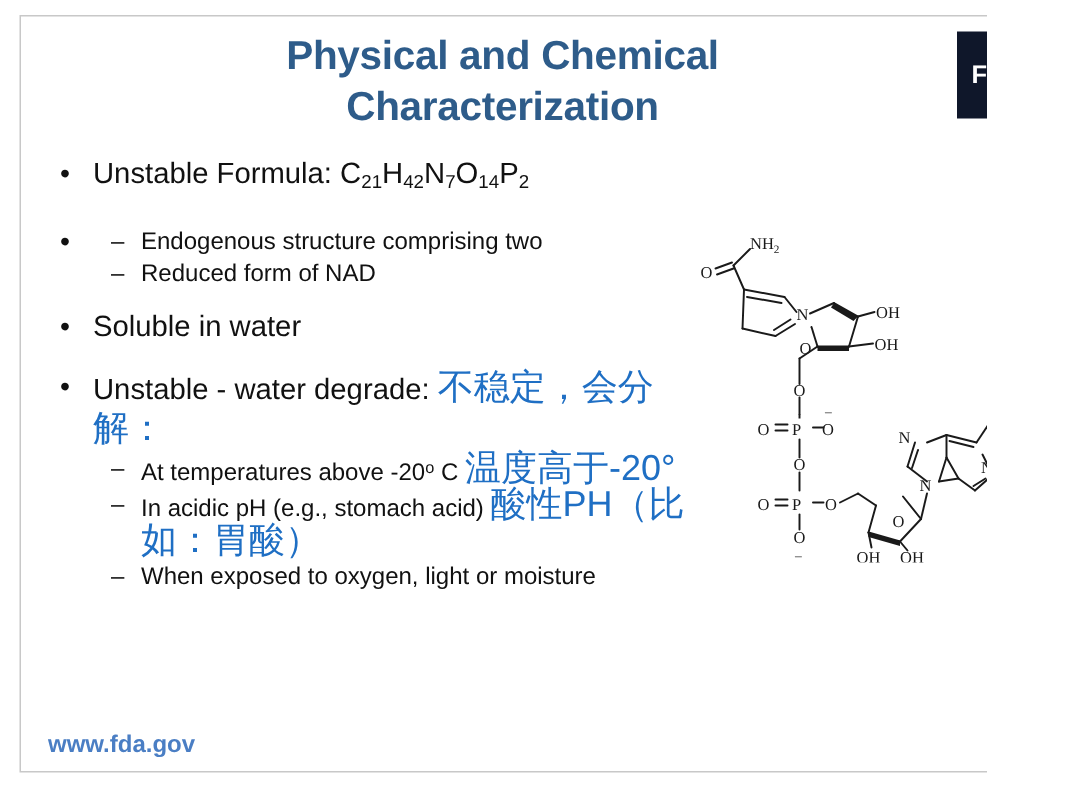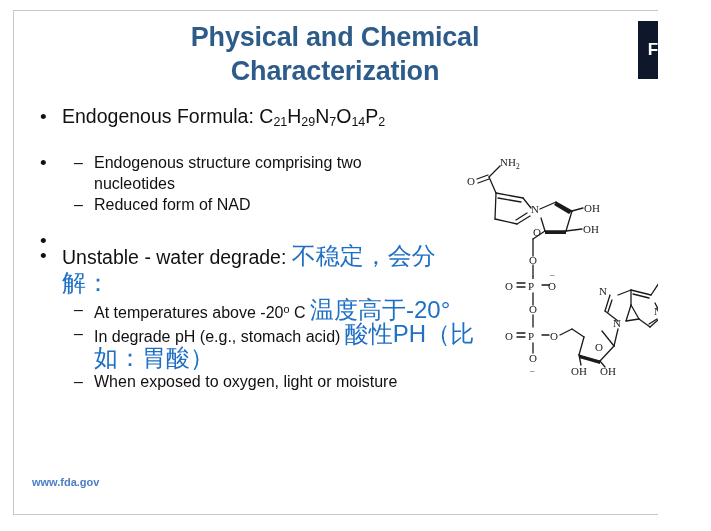--- a/index.html
+++ b/index.html
@@ -122,22 +122,22 @@
   .sup-deg {
     font-size: 0.68em;
     vertical-align: 0.42em;
   }
   .spacer-md { height: 13px; }
 
   
   #footer-url {
     position: absolute;
     left: 32px;
-    top: 476px;
-    font-size: 11px;
+    top: 488px;
+    font-size: 16px;
     font-weight: bold;
     color: #4a7ec4;
     font-family: "Liberation Sans", sans-serif;
   }
   #footer-page {
     position: absolute;
     left: 668px;
     top: 487px;
     font-size: 11px;
     color: #6b93d0;
@@ -167,59 +167,57 @@
   </div>
 
   <div id="fda-logo">
     <span id="fda-logo-text">FDA</span>
   </div>
 
   <div id="body-block">
 
     <div class="lvl1">
       <span class="bul">•</span>
-      <span>Endogenous Formula: </span><span>C</span><sub>21</sub><span>H</span><sub>29</sub><span>N</span><sub>7</sub><span>O</span><sub>14</sub><span>P</span><sub>2</sub>
+      <span>Unstable Formula: </span><span>C</span><sub>21</sub><span>H</span><sub>42</sub><span>N</span><sub>7</sub><span>O</span><sub>14</sub><span>P</span><sub>2</sub>
     </div>
 
     <div class="spacer-md"></div>
 
     <div class="lvl1">
       <span class="bul">•</span>
     </div>
     <div class="lvl2">
       <span class="dash">–</span>
       <span>Endogenous structure comprising two</span>
     </div>
-    <div class="lvl2 cont">
-      <span>nucleotides</span>
-    </div>
     <div class="lvl2">
       <span class="dash">–</span>
       <span>Reduced form of NAD</span>
     </div>
 
     <div class="spacer-md"></div>
 
     <div class="lvl1">
       <span class="bul">•</span>
+      <span>Soluble in water</span>
     </div>
 
     <div class="spacer-md"></div>
 
     <div class="lvl1">
       <span class="bul">•</span>
       <span>Unstable - water degrade: </span><span class="cn-big">不稳定，会分解：</span>
     </div>
     <div class="lvl2">
       <span class="dash">–</span>
       <span>At temperatures above  -20</span><span class="sup-deg">o</span><span> C </span><span class="cn-big">温度高于-20°</span>
     </div>
     <div class="lvl2">
       <span class="dash">–</span>
-      <span>In degrade pH (e.g., stomach acid) </span><span class="cn-big">酸性PH（比如：胃酸）</span>
+      <span>In acidic pH (e.g., stomach acid) </span><span class="cn-big">酸性PH（比如：胃酸）</span>
     </div>
     <div class="lvl2">
       <span class="dash">–</span>
       <span>When exposed to oxygen, light or moisture</span>
     </div>
 
   </div>
 
   <div id="chem-structure">
     <svg width="240" height="232" viewBox="0 0 240 232" xmlns="http://www.w3.org/2000/svg">

